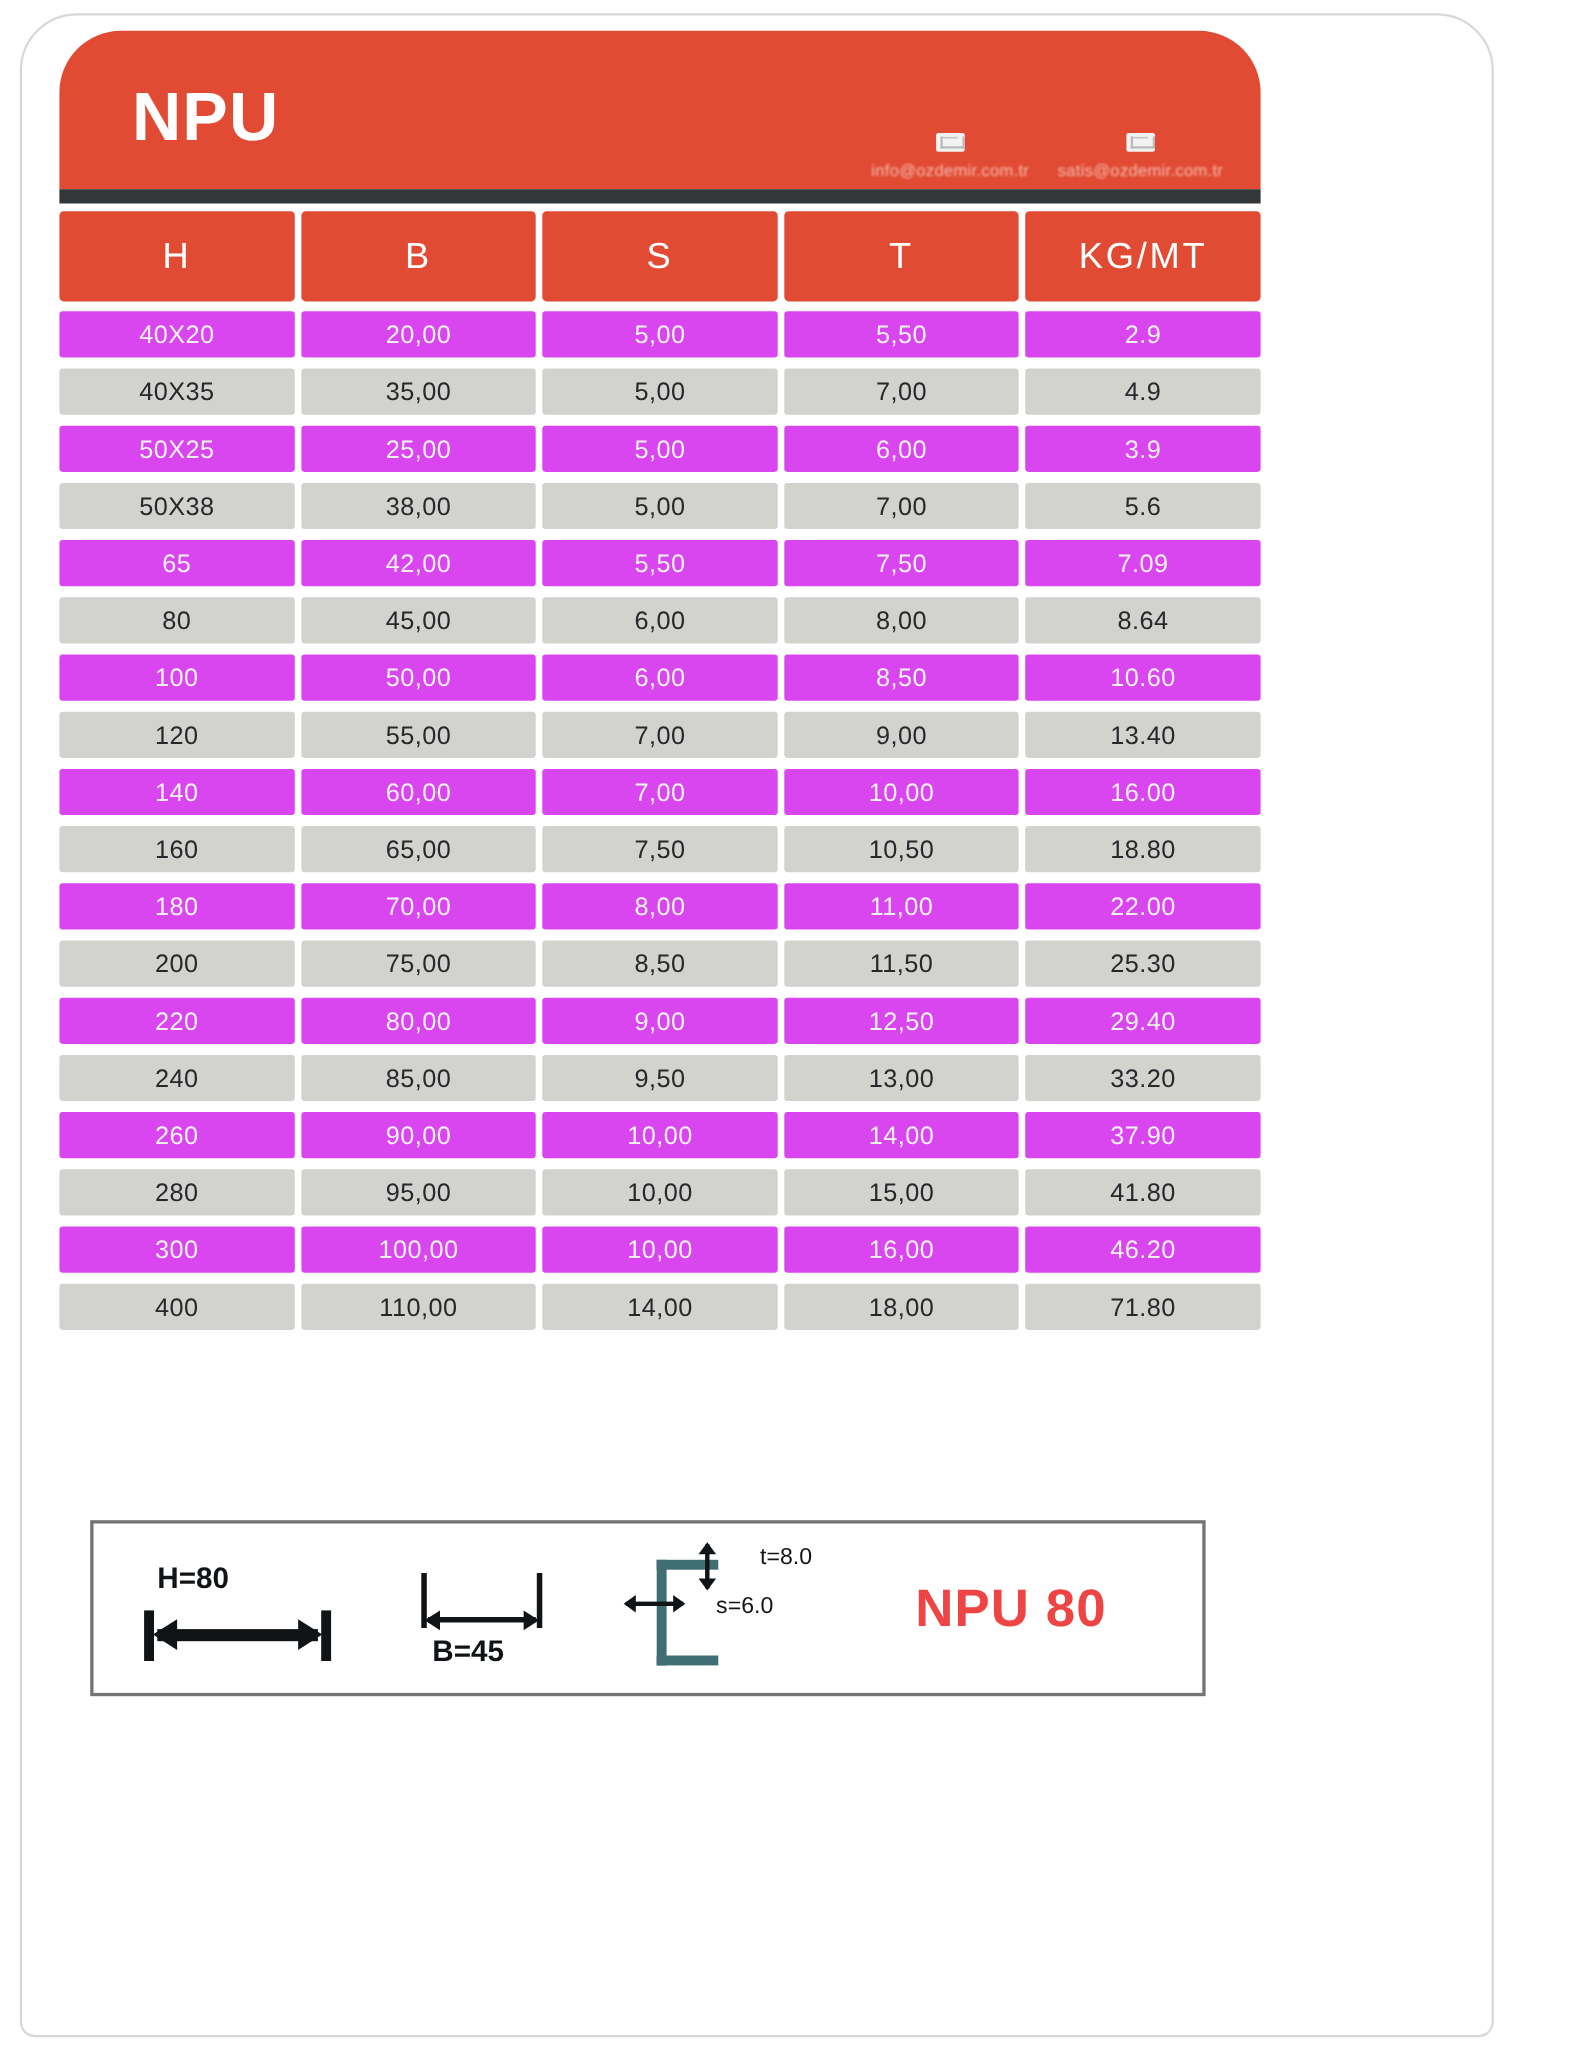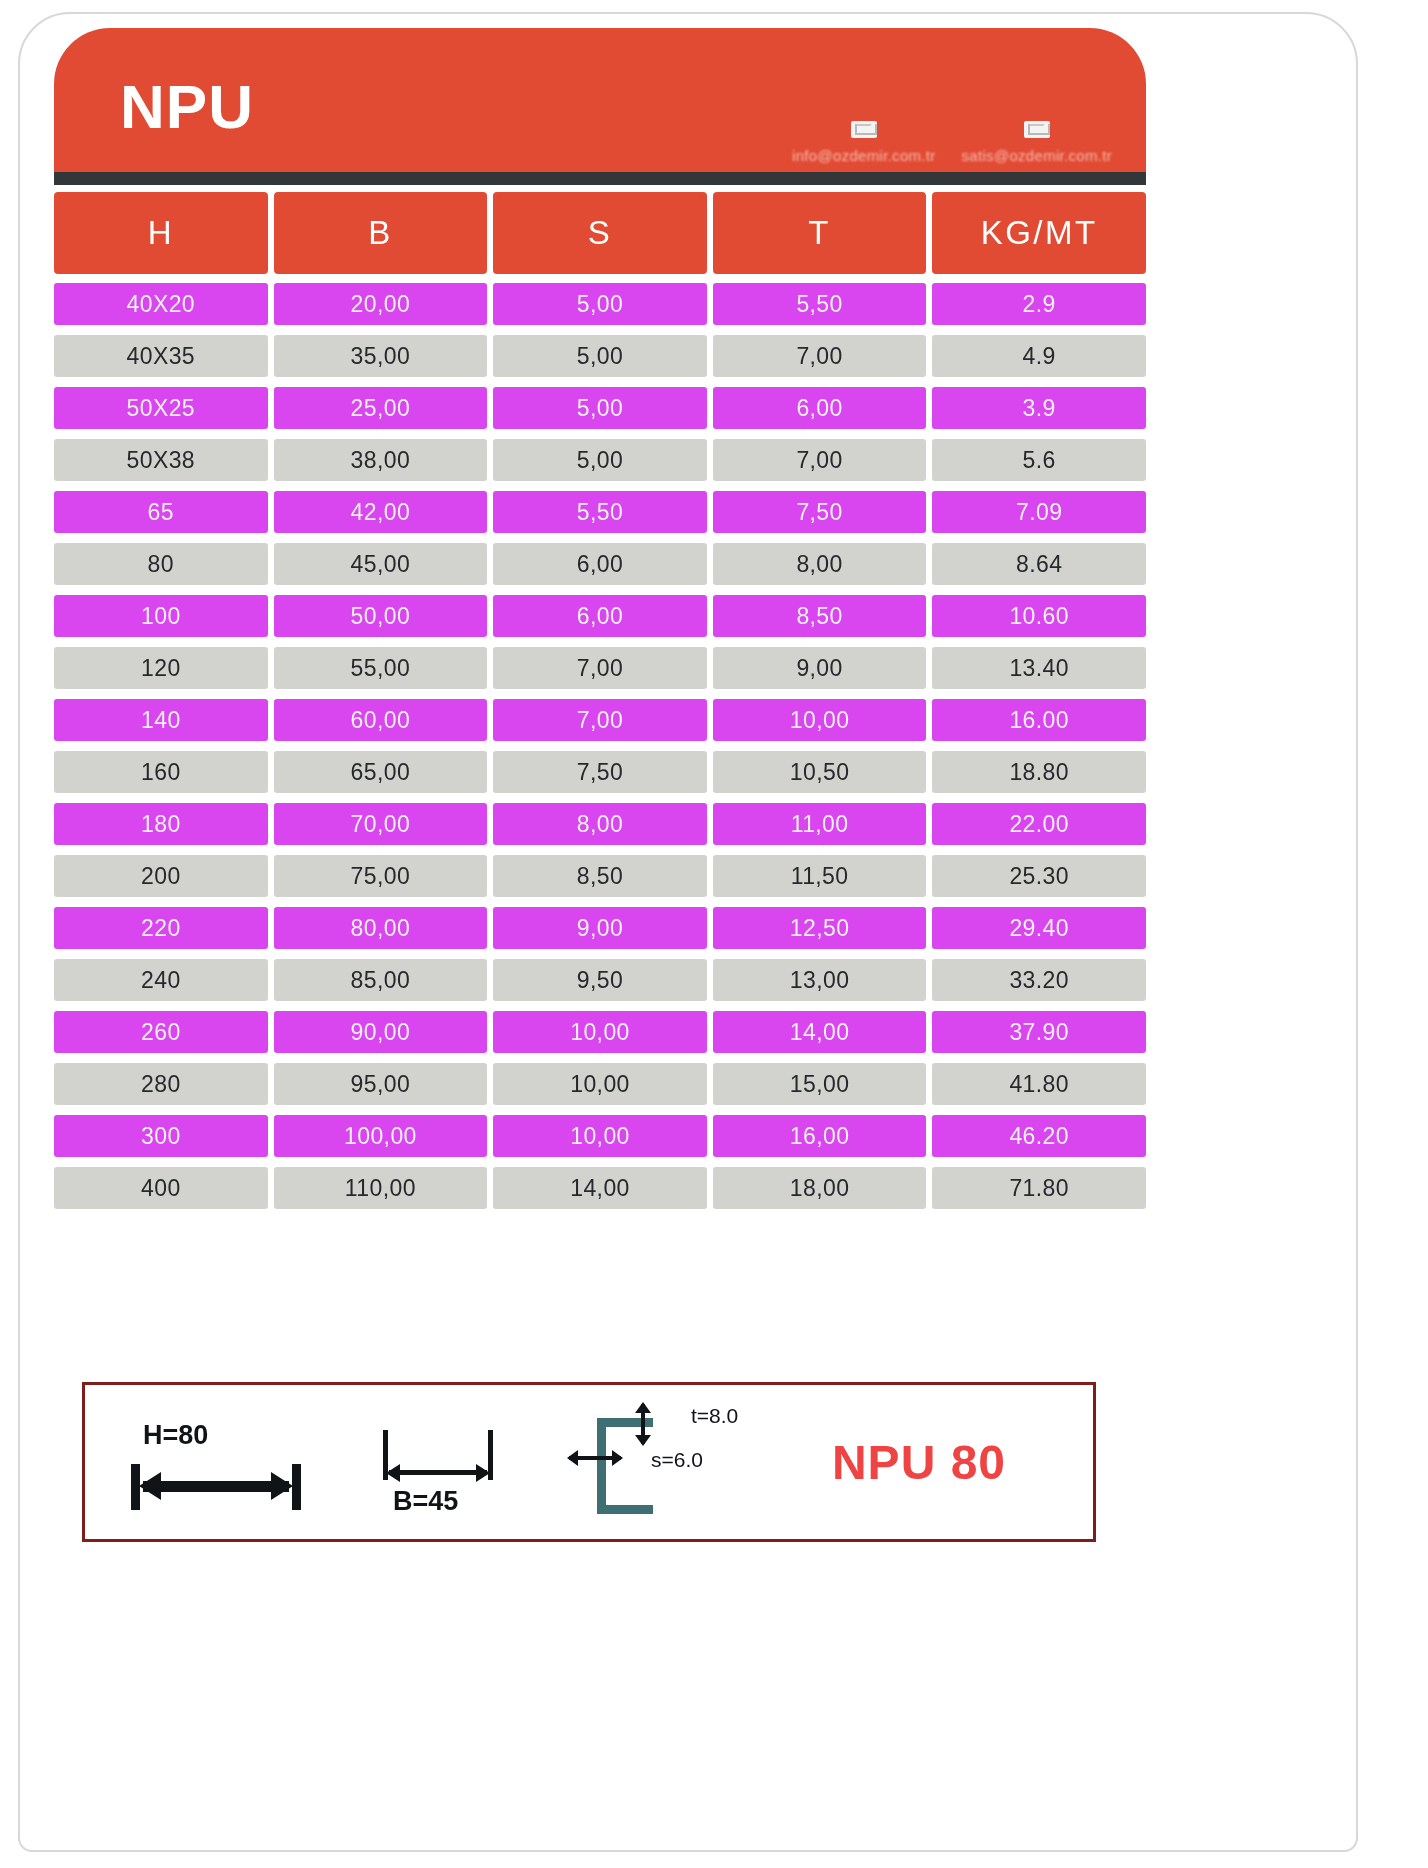--- a/index.html
+++ b/index.html
@@ -164,21 +164,21 @@
   
   .row .cell:first-child { margin-left: 0; }
 
   
   .legend {
     position: absolute;
     left: 82px;
     top: 1382px;
     width: 1014px;
     height: 160px;
-    border: 3px solid #7f1d1d;
+    border: 3px solid #737373;
     background: #ffffff;
     display: flex;
     align-items: center;
   }
 
   .fig {
     position: relative;
     height: 160px;
     flex: none;
   }

